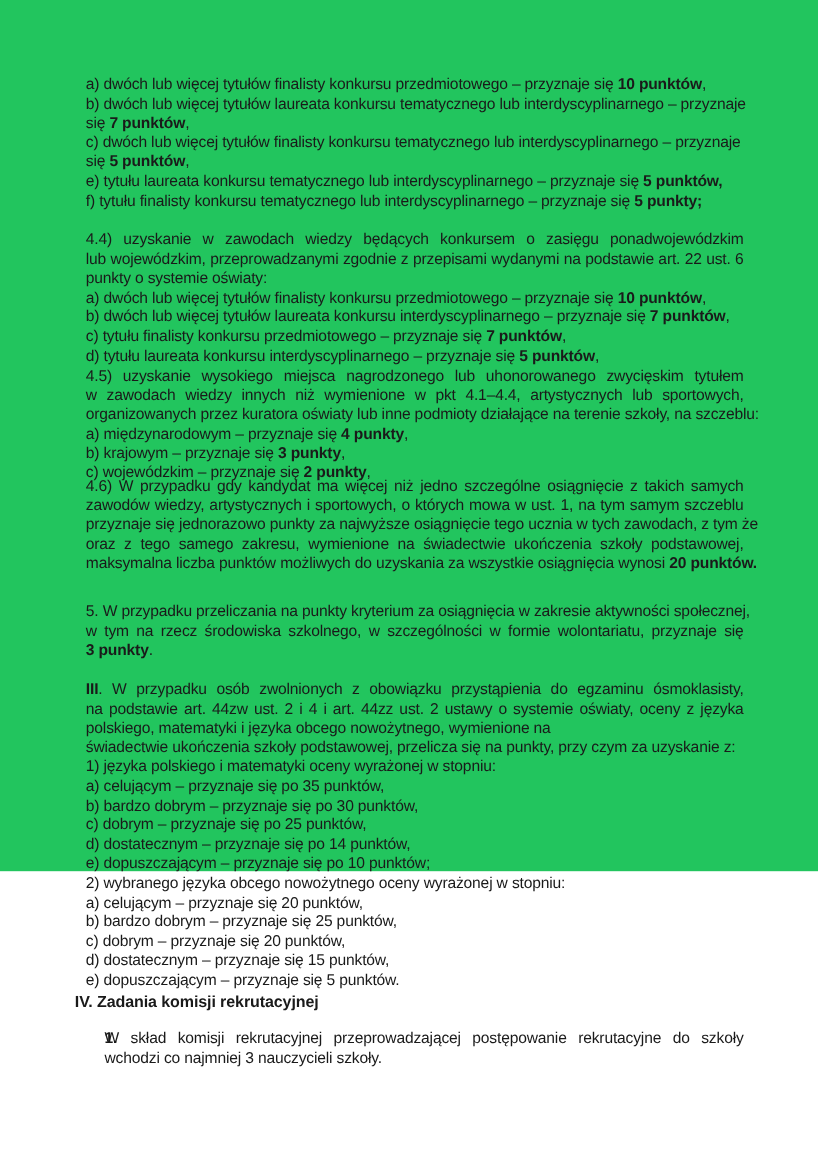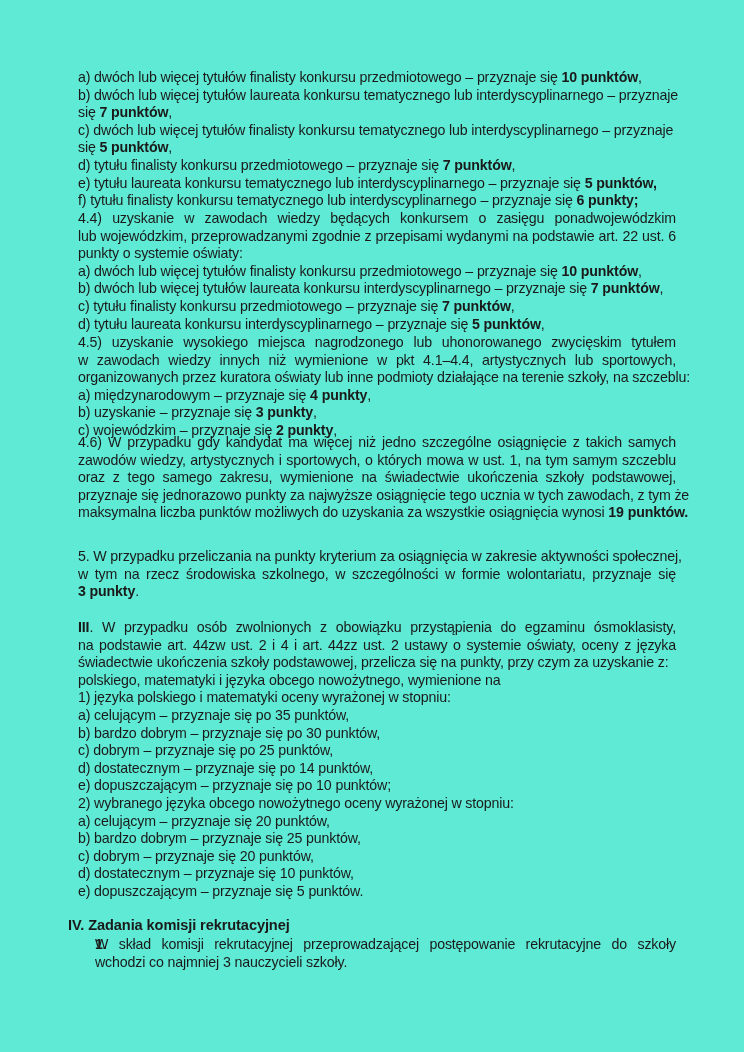--- a/index.html
+++ b/index.html
@@ -1,17 +1,17 @@
 <!DOCTYPE html>
 <html><head>
 <meta charset="utf-8">
 <style>
   html, body { margin: 0; padding: 0; background: #ffffff; }
   body { width: 744px; height: 1052px; position: relative; overflow: hidden; }
-  .page { position: absolute; left: 0; top: 0; width: 744px; height: 1052px; background: #5eead4; }
+  .page { position: absolute; left: 0; top: 0; width: 744px; height: 792px; background: #22c55e; }
   .block {
     position: absolute; left: 78px; width: 598px;
     font-family: "Liberation Sans", sans-serif;
     font-size: 14.2px; line-height: 17.6px; color: #1a1a1a;
     letter-spacing: -0.15px;
   }
   .line { white-space: nowrap; display: block; }
   .just { text-align: justify; text-align-last: justify; white-space: normal; }
   b { font-weight: bold; }
   .heading { position: absolute; left: 68px; font-family: "Liberation Sans", sans-serif; font-weight: bold; font-size: 14.6px; color: #1a1a1a; letter-spacing: -0.1px; }
@@ -23,78 +23,77 @@
 <body>
 
 <div class="page">
 
   <div class="block" id="block_top" style="top:69px;">
       <span class="line"><span>a) dwóch lub więcej tytułów finalisty konkursu przedmiotowego – przyznaje się </span><b>10 punktów</b><span>,</span></span>
       <span class="line"><span>b) dwóch lub więcej tytułów laureata konkursu tematycznego lub interdyscyplinarnego – przyznaje</span><b></b><span></span></span>
       <span class="line"><span>się </span><b>7 punktów</b><span>,</span></span>
       <span class="line"><span>c) dwóch lub więcej tytułów finalisty konkursu tematycznego lub interdyscyplinarnego – przyznaje</span><b></b><span></span></span>
       <span class="line"><span>się </span><b>5 punktów</b><span>,</span></span>
-      <span class="line"><span>d) tytułu finalisty konkursu przedmiotowego – przyznaje się </span><b>7 punktów</b><span>,</span></span>
       <span class="line"><span>e) tytułu laureata konkursu tematycznego lub interdyscyplinarnego – przyznaje się </span><b>5 punktów,</b><span></span></span>
-      <span class="line"><span>f) tytułu finalisty konkursu tematycznego lub interdyscyplinarnego – przyznaje się </span><b>6 punkty;</b><span></span></span>
+      <span class="line"><span>f) tytułu finalisty konkursu tematycznego lub interdyscyplinarnego – przyznaje się </span><b>5 punkty;</b><span></span></span>
     </div>
 
   <div class="block" id="section_4_4" style="top:210px;">
       <span class="line just"><span>4.4) uzyskanie w zawodach wiedzy będących konkursem o zasięgu ponadwojewódzkim</span><b></b><span></span></span>
       <span class="line just"><span>lub wojewódzkim, przeprowadzanymi zgodnie z przepisami wydanymi na podstawie art. 22 ust. 6</span><b></b><span></span></span>
       <span class="line"><span>punkty o systemie oświaty:</span><b></b><span></span></span>
       <span class="line"><span>a) dwóch lub więcej tytułów finalisty konkursu przedmiotowego – przyznaje się </span><b>10 punktów</b><span>,</span></span>
       <span class="line"><span>b) dwóch lub więcej tytułów laureata konkursu interdyscyplinarnego – przyznaje się </span><b>7 punktów</b><span>,</span></span>
       <span class="line"><span>c) tytułu finalisty konkursu przedmiotowego – przyznaje się </span><b>7 punktów</b><span>,</span></span>
       <span class="line"><span>d) tytułu laureata konkursu interdyscyplinarnego – przyznaje się </span><b>5 punktów</b><span>,</span></span>
     </div>
 
   <div class="block" id="section_4_5" style="top:334px;">
       <span class="line just"><span>4.5) uzyskanie wysokiego miejsca nagrodzonego lub uhonorowanego zwycięskim tytułem</span><b></b><span></span></span>
       <span class="line just"><span>w zawodach wiedzy innych niż wymienione w pkt 4.1–4.4, artystycznych lub sportowych,</span><b></b><span></span></span>
       <span class="line"><span>organizowanych przez kuratora oświaty lub inne podmioty działające na terenie szkoły, na szczeblu:</span><b></b><span></span></span>
       <span class="line"><span>a) międzynarodowym – przyznaje się </span><b>4 punkty</b><span>,</span></span>
-      <span class="line"><span>b) uzyskanie – przyznaje się </span><b>3 punkty</b><span>,</span></span>
+      <span class="line"><span>b) krajowym – przyznaje się </span><b>3 punkty</b><span>,</span></span>
       <span class="line"><span>c) wojewódzkim – przyznaje się </span><b>2 punkty</b><span>,</span></span>
     </div>
 
   <div class="block" id="section_4_6" style="top:434px;">
       <span class="line just"><span>4.6) W przypadku gdy kandydat ma więcej niż jedno szczególne osiągnięcie z takich samych</span><b></b><span></span></span>
       <span class="line just"><span>zawodów wiedzy, artystycznych i sportowych, o których mowa w ust. 1, na tym samym szczeblu</span><b></b><span></span></span>
+      <span class="line"><span>przyznaje się jednorazowo punkty za najwyższe osiągnięcie tego ucznia w tych zawodach, z tym że</span><b></b><span></span></span>
       <span class="line just"><span>oraz z tego samego zakresu, wymienione na świadectwie ukończenia szkoły podstawowej,</span><b></b><span></span></span>
-      <span class="line"><span>przyznaje się jednorazowo punkty za najwyższe osiągnięcie tego ucznia w tych zawodach, z tym że</span><b></b><span></span></span>
-      <span class="line"><span>maksymalna liczba punktów możliwych do uzyskania za wszystkie osiągnięcia wynosi </span><b>19 punktów.</b><span></span></span>
+      <span class="line"><span>maksymalna liczba punktów możliwych do uzyskania za wszystkie osiągnięcia wynosi </span><b>20 punktów.</b><span></span></span>
     </div>
 
   <div class="block" id="section_5" style="top:548px;">
       <span class="line"><span>5. W przypadku przeliczania na punkty kryterium za osiągnięcia w zakresie aktywności społecznej,</span><b></b><span></span></span>
       <span class="line just"><span>w tym na rzecz środowiska szkolnego, w szczególności w formie wolontariatu, przyznaje się</span><b></b><span></span></span>
       <span class="line"><span></span><b>3 punkty</b><span>.</span></span>
     </div>
 
   <div class="block" id="section_III" style="top:619px;">
       <span class="line just"><span></span><b>III</b><span>. W przypadku osób zwolnionych z obowiązku przystąpienia do egzaminu ósmoklasisty,</span></span>
       <span class="line just"><span>na podstawie art. 44zw ust. 2 i 4  i art. 44zz ust. 2 ustawy o systemie oświaty, oceny z języka</span><b></b><span></span></span>
+      <span class="line"><span>polskiego, matematyki i języka obcego nowożytnego, wymienione na</span><b></b><span></span></span>
       <span class="line"><span>świadectwie ukończenia szkoły podstawowej, przelicza się na punkty, przy czym za uzyskanie z:</span><b></b><span></span></span>
-      <span class="line"><span>polskiego, matematyki i języka obcego nowożytnego, wymienione na</span><b></b><span></span></span>
       <span class="line"><span>1) języka polskiego i matematyki oceny wyrażonej w stopniu:</span><b></b><span></span></span>
       <span class="line"><span>a) celującym – przyznaje się po 35 punktów,</span><b></b><span></span></span>
       <span class="line"><span>b) bardzo dobrym – przyznaje się po 30 punktów,</span><b></b><span></span></span>
       <span class="line"><span>c) dobrym – przyznaje się po 25 punktów,</span><b></b><span></span></span>
       <span class="line"><span>d) dostatecznym – przyznaje się po 14 punktów,</span><b></b><span></span></span>
       <span class="line"><span>e) dopuszczającym – przyznaje się po 10 punktów;</span><b></b><span></span></span>
       <span class="line"><span>2) wybranego języka obcego nowożytnego oceny wyrażonej w stopniu:</span><b></b><span></span></span>
       <span class="line"><span>a) celującym – przyznaje się 20 punktów,</span><b></b><span></span></span>
       <span class="line"><span>b) bardzo dobrym – przyznaje się 25 punktów,</span><b></b><span></span></span>
       <span class="line"><span>c) dobrym – przyznaje się 20 punktów,</span><b></b><span></span></span>
-      <span class="line"><span>d) dostatecznym – przyznaje się 10 punktów,</span><b></b><span></span></span>
+      <span class="line"><span>d) dostatecznym – przyznaje się 15 punktów,</span><b></b><span></span></span>
       <span class="line"><span>e) dopuszczającym – przyznaje się 5 punktów.</span><b></b><span></span></span>
     </div>
 
-  <div class="heading" style="top:903px;margin-top:14px;">IV. Zadania komisji rekrutacyjnej</div>
+  <div class="heading" style="top:903px;">IV. Zadania komisji rekrutacyjnej</div>
 
   <div class="item" style="top:936px;">
     <span class="item-num">1.</span>
     <div class="item-body">
       <span class="line just">W skład komisji rekrutacyjnej przeprowadzającej postępowanie rekrutacyjne do szkoły</span>
       <span class="line">wchodzi co najmniej 3 nauczycieli  szkoły.</span>
     </div>
   </div>
 
 </div>

